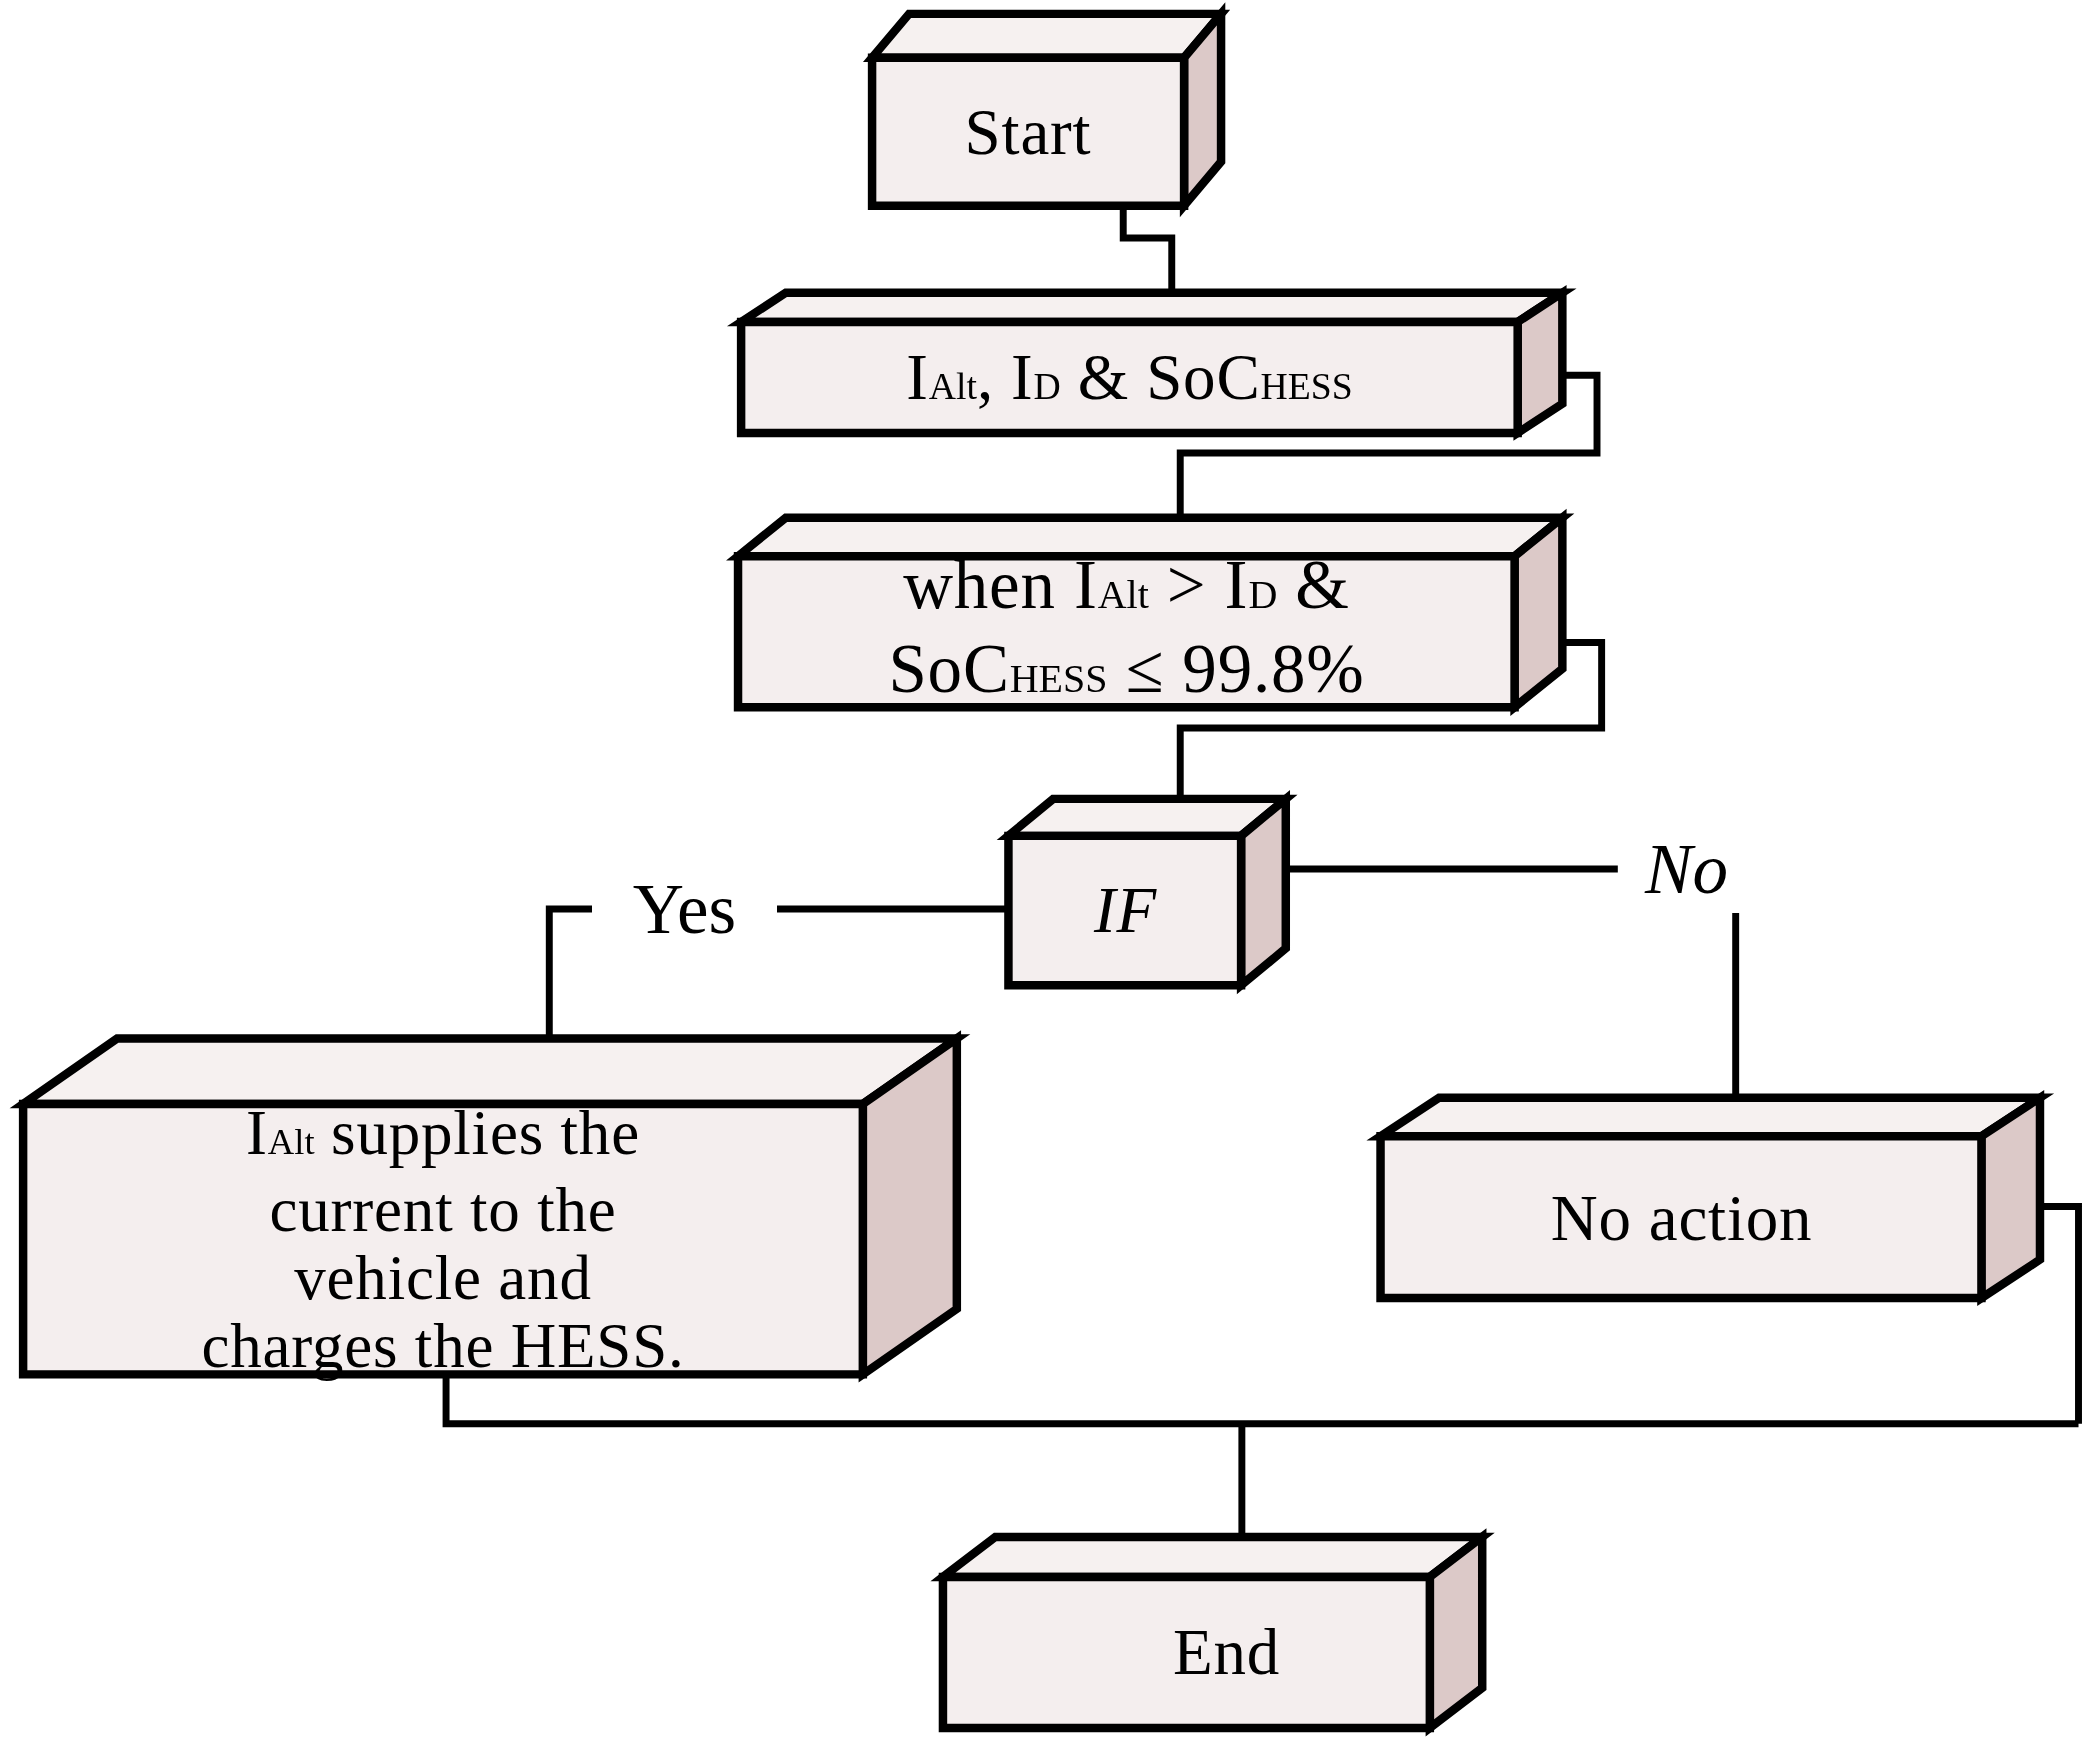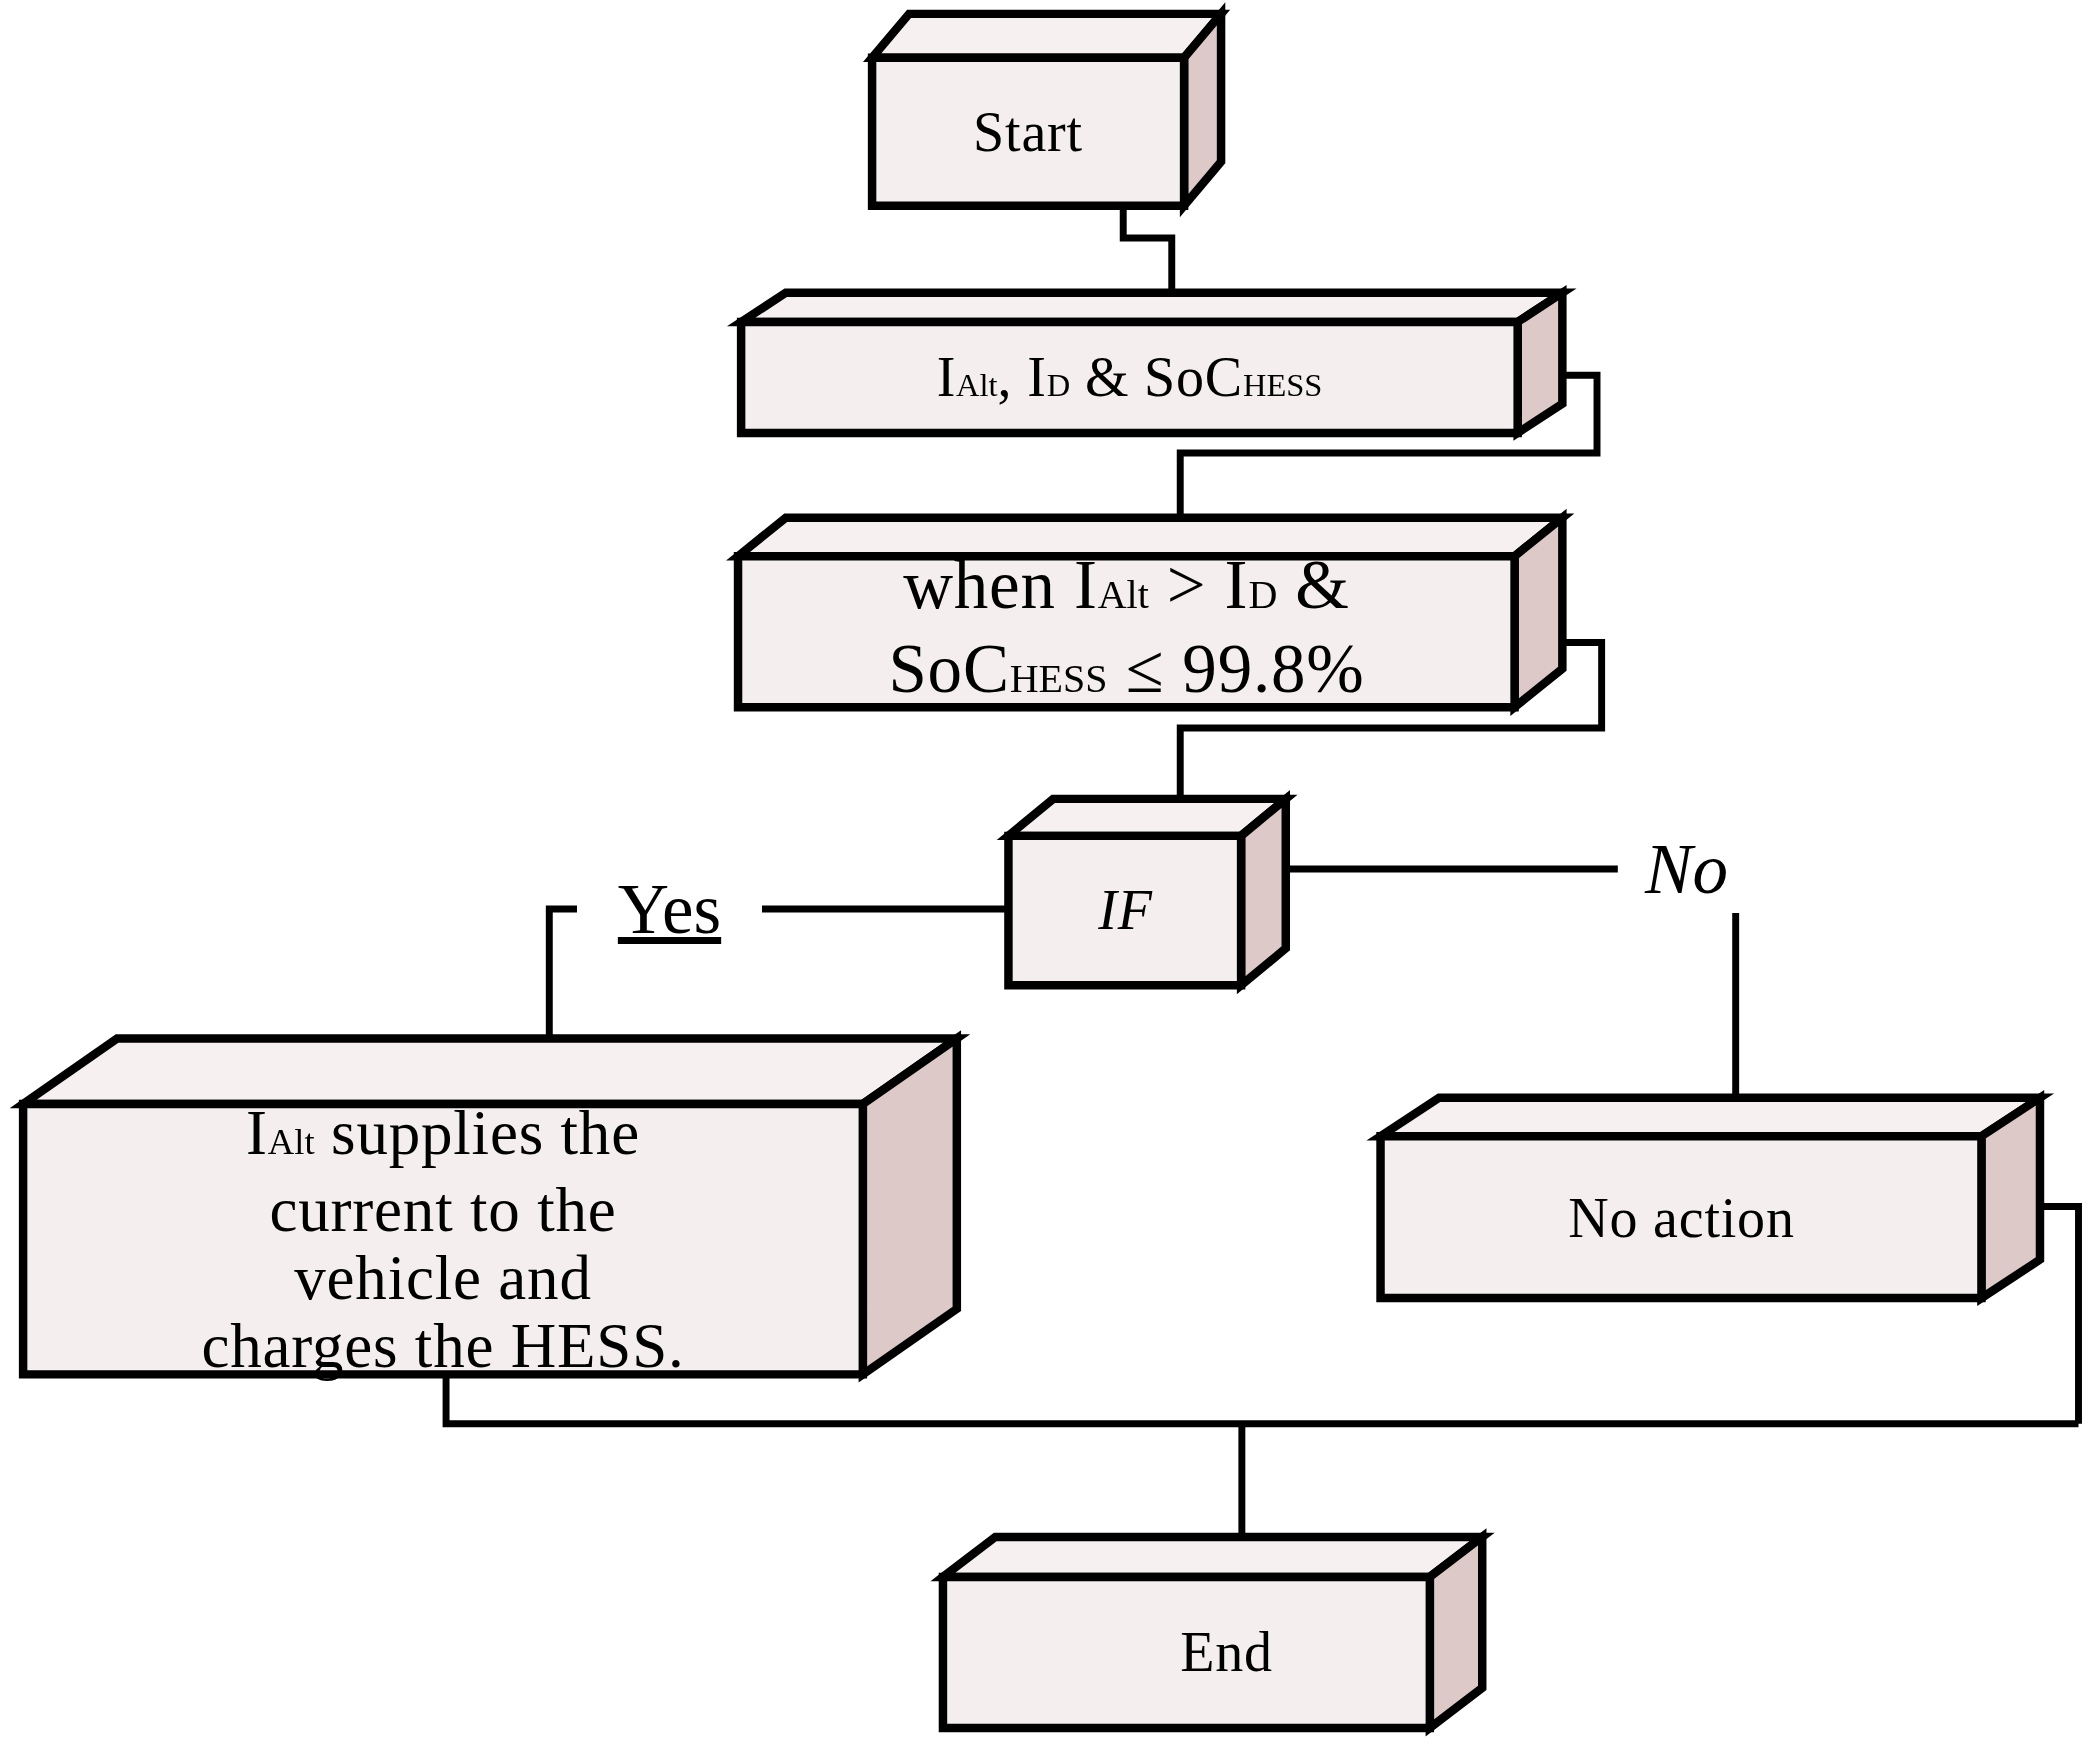--- a/index.html
+++ b/index.html
@@ -36,21 +36,21 @@
   .face-top   { fill: var(--box-top,   #f6f1f0); }
   .face-side  { fill: var(--box-side,  #dcc9c8); }
   .face-front { fill: var(--box-front, #f4eeee); }
 
   .node-label {
     position: absolute;
     display: flex;
     align-items: center;
     justify-content: center;
     text-align: center;
-    font-size: 56px;
+    font-size: 65px;
     line-height: 1.05;
     letter-spacing: 0.8px;
     white-space: nowrap;
   }
   .node-label .sub {
     font-size: 0.58em;
     vertical-align: baseline;
     letter-spacing: 0;
     margin-top: 30px;
   }
@@ -66,23 +66,22 @@
 
   .edge-label {
     position: absolute;
     display: flex;
     align-items: center;
     justify-content: center;
     font-size: 71px;
     line-height: 1;
   }
   .lbl-yes {
-    left: 577px; top: 861px; width: 185px; height: 96px;
+    left: 592px; top: 861px; width: 185px; height: 96px;
     background: var(--background, #fff);
-    text-decoration: underline;
   }
   .lbl-no {
     left: 1617px; top: 821px; width: 139px; height: 96px; font-style: italic;
   }
 </style>
 </head>
 <body>
 
 <div id="canvas">
 

